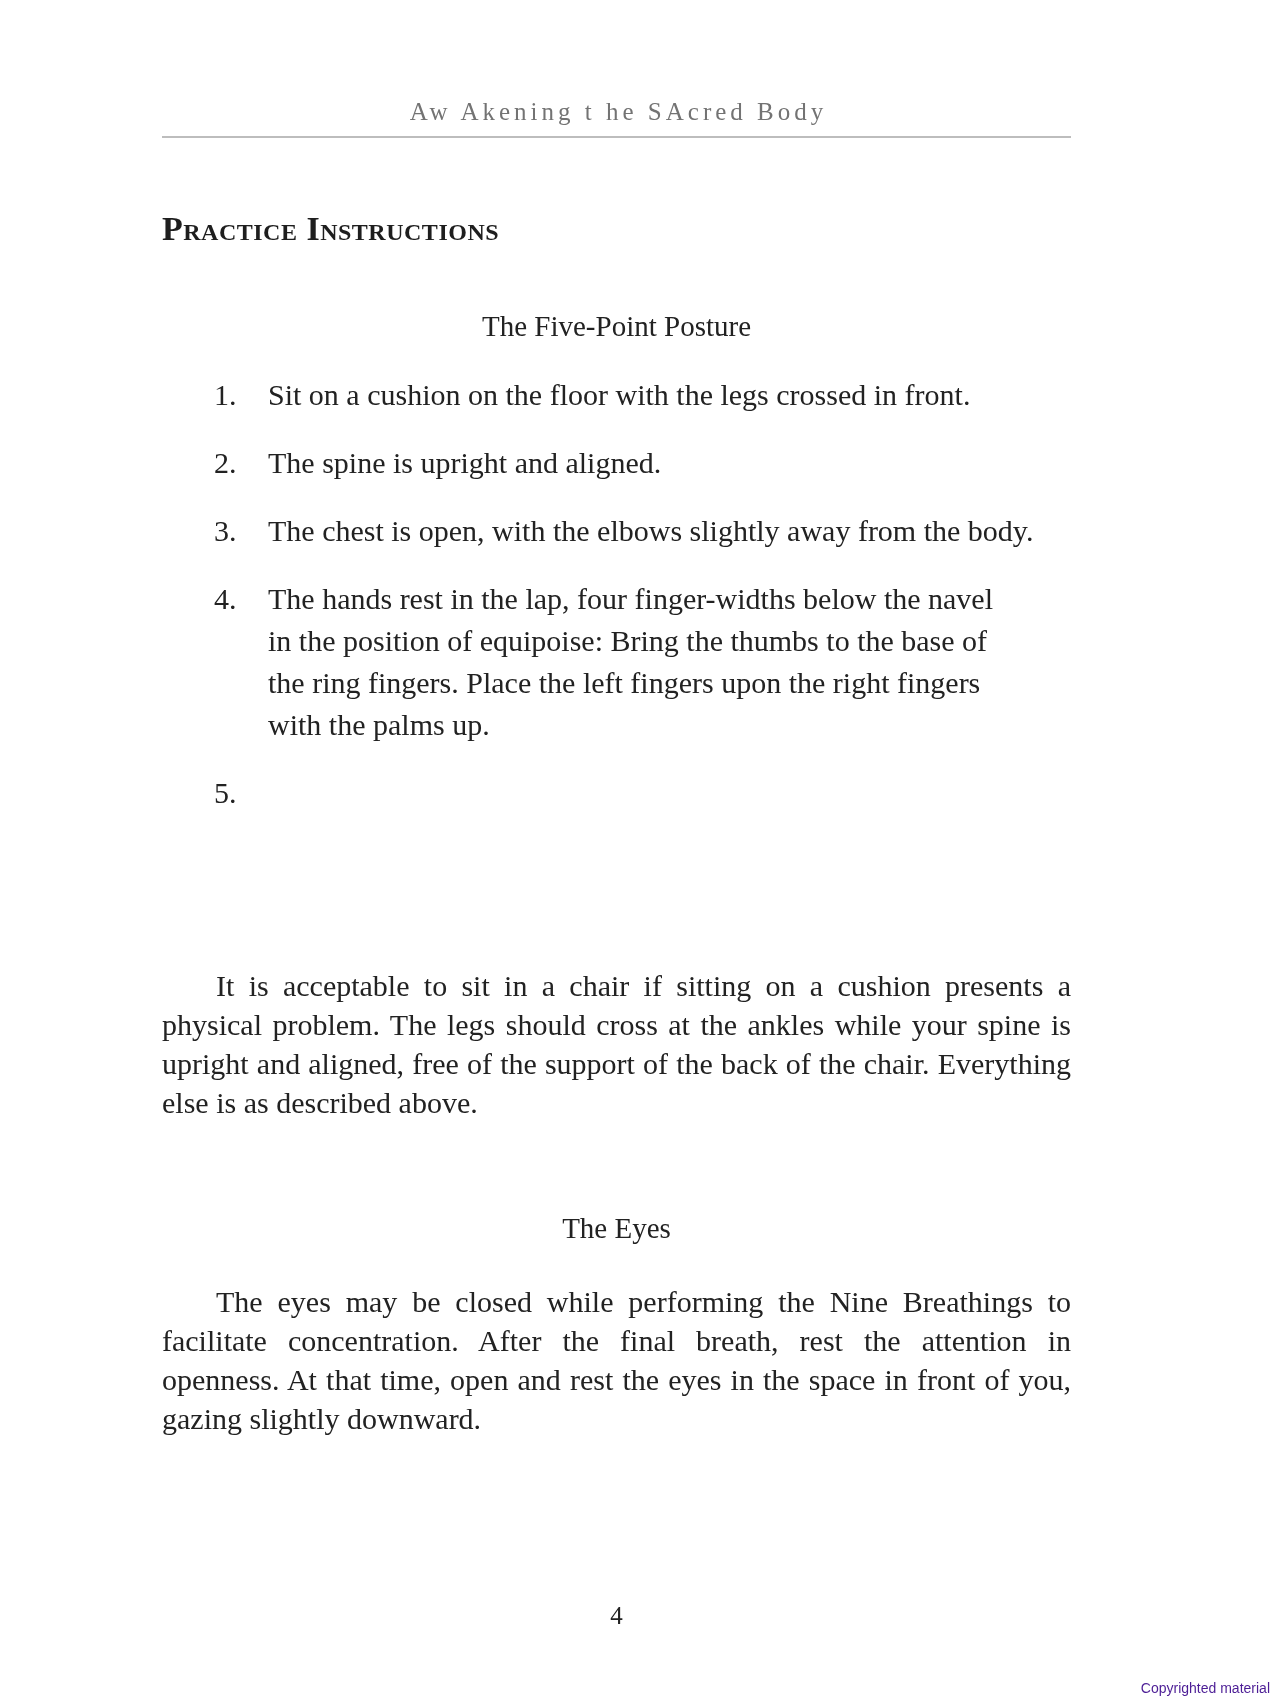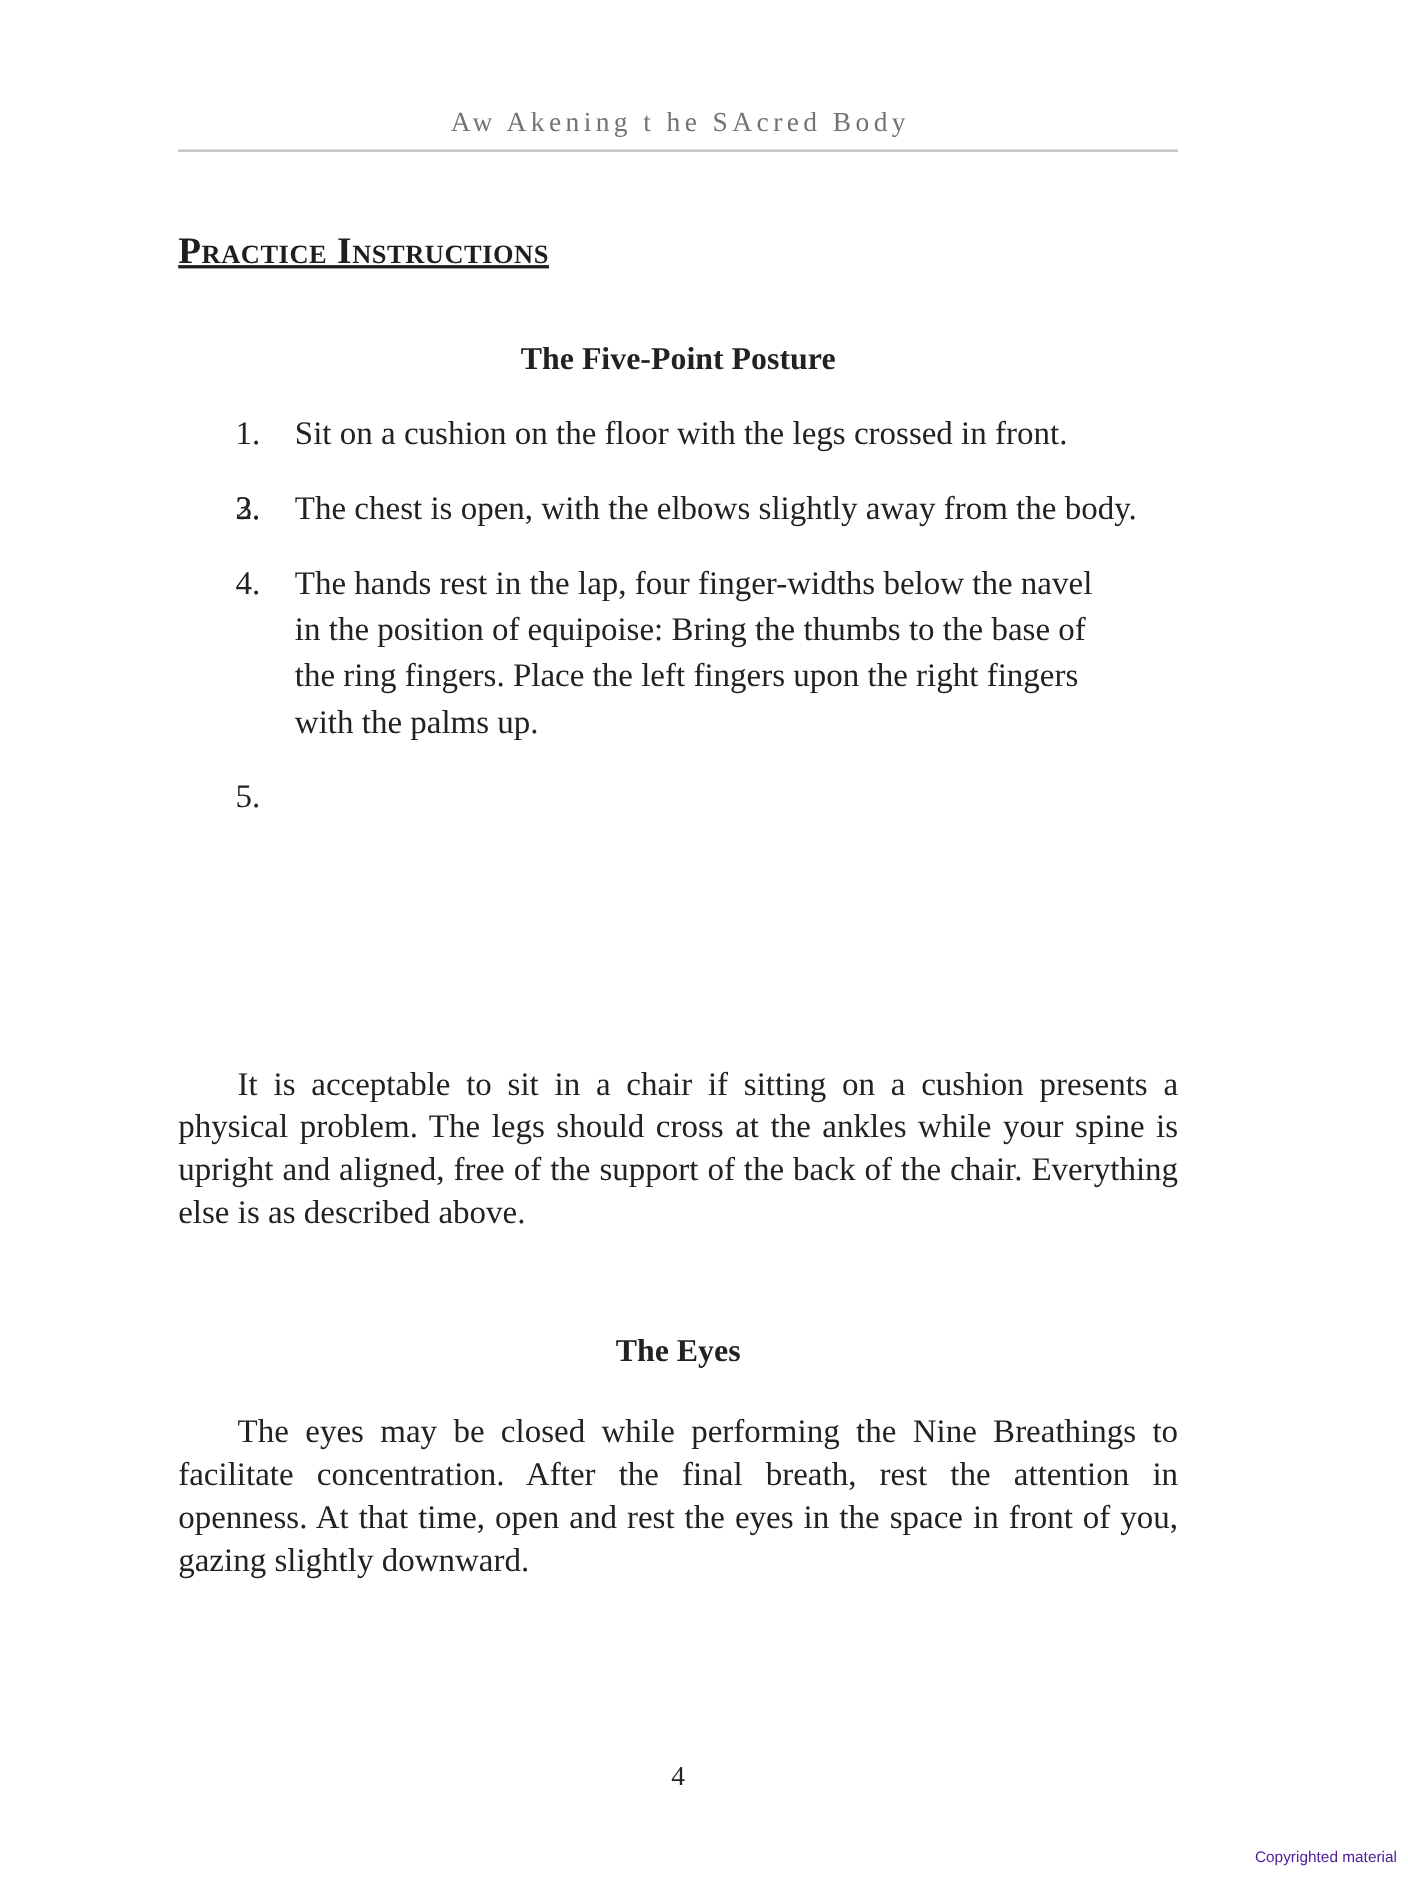--- a/index.html
+++ b/index.html
@@ -2,22 +2,22 @@
 <html><head>
 <meta charset="utf-8">
 <style>
   html, body { margin:0; padding:0; background:#ffffff; }
   body { width:1280px; height:1706px; position:relative; overflow:hidden;
          font-family:"Liberation Serif","DejaVu Serif",serif; color:#222222; }
   .running-head { position:absolute; left:164px; top:98px; width:909px; text-align:center;
                   font-size:25px; letter-spacing:4px; color:#737373; }
   .head-rule { position:absolute; left:162px; top:136px; width:909px; height:2px; background:#bdbdbd; }
   .section-title { position:absolute; left:162px; top:210px; font-size:34px; font-weight:bold;
-                   font-variant:small-caps; letter-spacing:0.5px; color:#1e1e1e;text-decoration:underline; }
-  .subhead { position:absolute; left:162px; width:909px; text-align:center; font-size:29px; font-weight:bold; }
+                   font-variant:small-caps; letter-spacing:0.5px; color:#1e1e1e; }
+  .subhead { position:absolute; left:162px; width:909px; text-align:center; font-size:29px; font-weight:normal; }
   ol.steps { position:absolute; left:162px; top:374px; width:909px; margin:0; padding:0; list-style:none; }
   ol.steps li { position:relative; padding-left:106px; font-size:30px; line-height:42px; margin-bottom:26px; }
   ol.steps li .num { position:absolute; left:52px; top:0; }
   .para { position:absolute; left:162px; width:909px; font-size:30px; line-height:39px;
           text-align:justify; text-indent:54px; margin:0; }
   .page-num { position:absolute; left:0; width:1233px; top:1602px; text-align:center; font-size:25px; }
   .watermark { position:absolute; right:10px; bottom:10px; font-family:Liberation Sans, sans-serif;
                font-size:14px; color:#4c1d95; }
 </style>
 </head>
@@ -25,21 +25,21 @@
 
 <div class="running-head">Aw Akening t he SAcred Body</div>
 <div class="head-rule"></div>
 
 <div class="section-title">Practice Instructions</div>
 
 <div class="subhead" style="top:310px;">The Five-Point Posture</div>
 
 <ol class="steps">
   <li><span class="num">1.</span><span>Sit on a cushion on the floor with the legs crossed in front.</span></li>
-  <li><span class="num">2.</span></li>
+  <li><span class="num">2.</span><span>The spine is upright and aligned.</span></li>
   <li><span class="num">3.</span><span>The chest is open, with the elbows slightly away from the body.</span></li>
   <li style="padding-right:70px;"><span class="num">4.</span><span>The hands rest in the lap, four finger-widths below the navel in the position of equipoise: Bring the thumbs to the base of the ring fingers. Place the left fingers upon the right fingers with the palms up.</span></li>
   <li><span class="num">5.</span></li>
 </ol>
 
 <p class="para" style="top:966px;">It is acceptable to sit in a chair if sitting on a cushion presents a physical problem. The legs should cross at the ankles while your spine is upright and aligned, free of the support of the back of the chair. Everything else is as described above.</p>
 
 <div class="subhead" style="top:1212px;">The Eyes</div>
 
 <p class="para" style="top:1282px;">The eyes may be closed while performing the Nine Breathings to facilitate concentration. After the final breath, rest the attention in openness. At that time, open and rest the eyes in the space in front of you, gazing slightly downward.</p>

